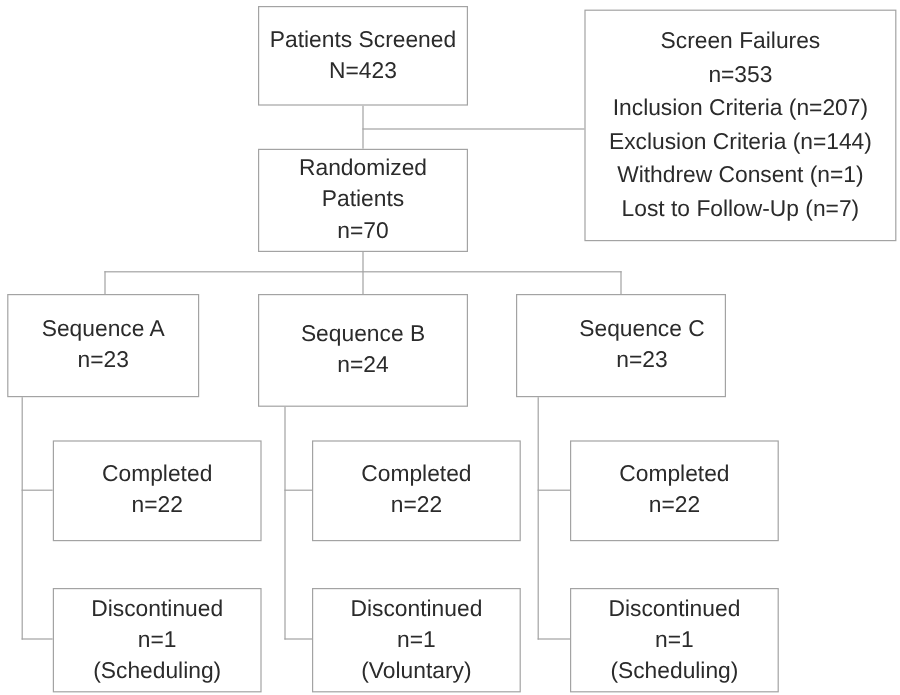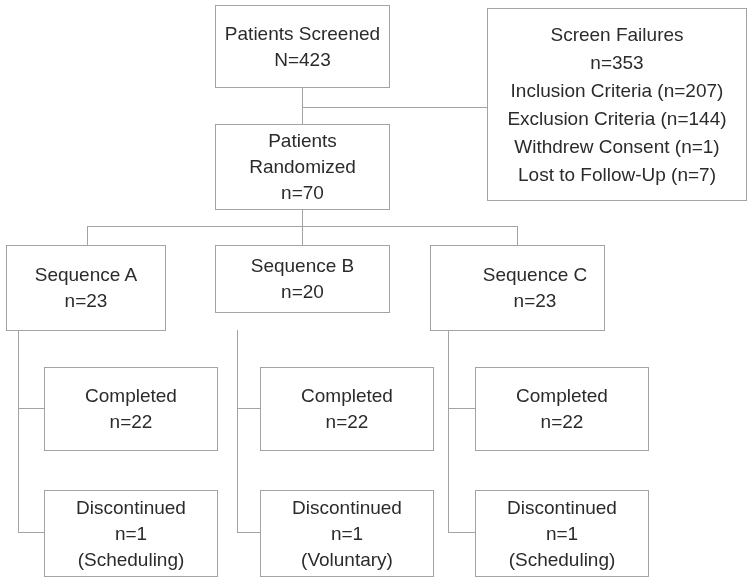--- a/index.html
+++ b/index.html
@@ -32,21 +32,21 @@
   }
   .line {
     position: absolute;
     background: var(--line);
   }
   
   .b-screened      { left: 215px; top: 5px;   width: 175px; height: 83px; }
   .b-failures      { left: 487px; top: 8px;   width: 260px; height: 193px; line-height: 28px; }
   .b-randomized    { left: 215px; top: 124px; width: 175px; height: 86px; }
   .b-seq-a         { left: 6px;   top: 245px; width: 160px; height: 86px; }
-  .b-seq-b         { left: 215px; top: 245px; width: 175px; height: 68px; }
+  .b-seq-b         { left: 215px; top: 245px; width: 175px; height: 94px; }
   .b-seq-c         { left: 430px; top: 245px; width: 175px; height: 86px; padding-left: 35px; }
   .b-comp-a        { left: 44px;  top: 367px; width: 174px; height: 84px; }
   .b-comp-b        { left: 260px; top: 367px; width: 174px; height: 84px; }
   .b-comp-c        { left: 475px; top: 367px; width: 174px; height: 84px; }
   .b-disc-a        { left: 44px;  top: 490px; width: 174px; height: 87px; }
   .b-disc-b        { left: 260px; top: 490px; width: 174px; height: 87px; }
   .b-disc-c        { left: 475px; top: 490px; width: 174px; height: 87px; }
   
   .l-screened-down   { left: 302px; top: 88px;  width: 1px;   height: 36px; }
   .l-failures-branch { left: 302px; top: 107px; width: 186px; height: 1px; }
@@ -93,33 +93,33 @@
   <div class="box b-failures">
     <div>Screen Failures</div>
     <div>n=353</div>
     <div>Inclusion Criteria (n=207)</div>
     <div>Exclusion Criteria (n=144)</div>
     <div>Withdrew Consent (n=1)</div>
     <div>Lost to Follow-Up (n=7)</div>
   </div>
 
   <div class="box b-randomized">
+    <div>Randomized</div>
     <div>Patients</div>
-    <div>Randomized</div>
     <div>n=70</div>
   </div>
 
   <div class="box b-seq-a">
     <div>Sequence A</div>
     <div>n=23</div>
   </div>
 
   <div class="box b-seq-b">
     <div>Sequence B</div>
-    <div>n=20</div>
+    <div>n=24</div>
   </div>
 
   <div class="box b-seq-c">
     <div>Sequence C</div>
     <div>n=23</div>
   </div>
 
   <div class="box b-comp-a">
     <div>Completed</div>
     <div>n=22</div>

